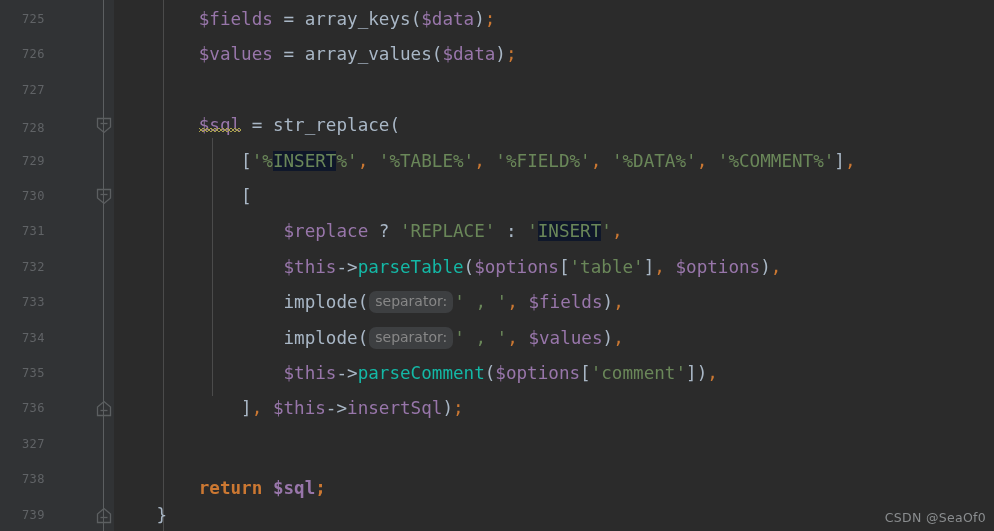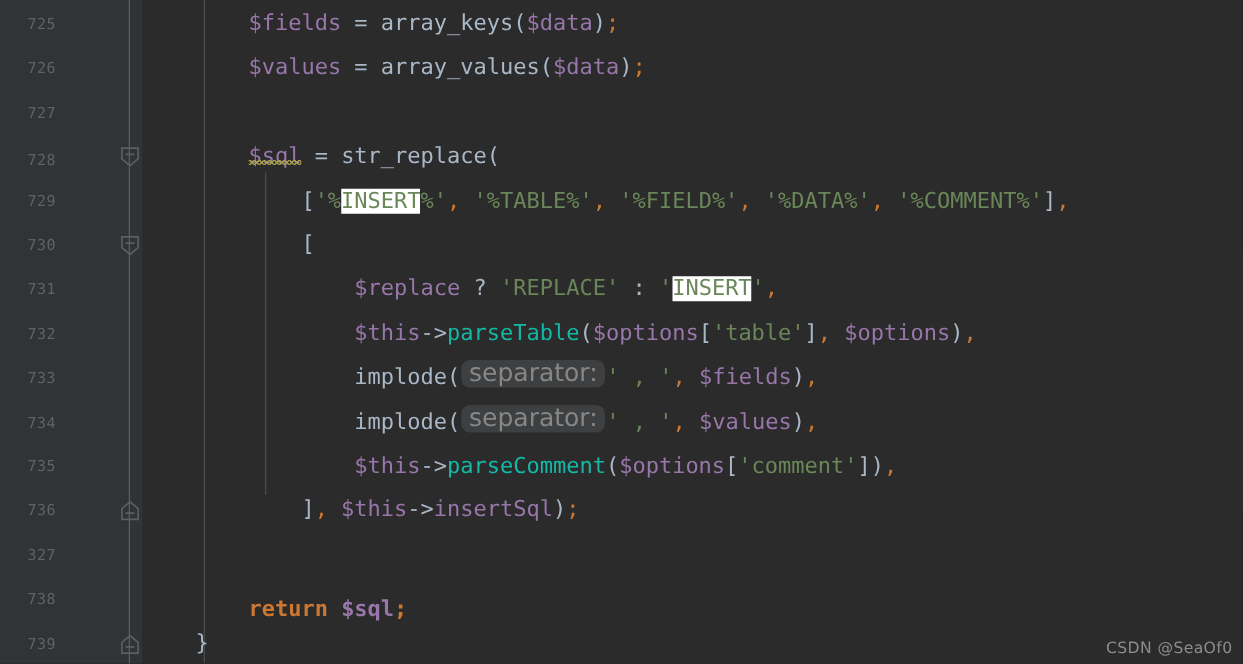--- a/index.html
+++ b/index.html
@@ -85,21 +85,21 @@
   .t-var    { color: #9876aa; }
   .t-fn     { color: #14b8a6; }
   .t-str    { color: #6a8759; }
   .t-kw     { color: #cc7832; }
   .t-plain  { color: #a9b7c6; }
   .t-call   { color: #a9b7c6; }
   .t-comma  { color: #cc7832; }
   .t-semi   { color: #cc7832; }
 
   .hl-occurrence {
-    background: #ffffff;
+    background: #0f172a;
     color: #6a8759;
   }
 
   .squiggle {
     position: relative;
     text-decoration: none;
   }
   .squiggle::after {
     content: "";
     position: absolute;
@@ -114,21 +114,21 @@
   }
 
   
   .param-hint {
     display: inline-block;
     background: #3d3f41;
     color: #878787;
     border-radius: 7px;
     padding: 1px 6px 2px 6px;
     font-family: "DejaVu Sans", sans-serif;
-    font-size: 20px;
+    font-size: 14px;
     line-height: 19px;
     vertical-align: 2px;
     margin: 0 1px;
   }
 
   
   #watermark {
     position: absolute;
     right: 8px;
     bottom: 6px;

